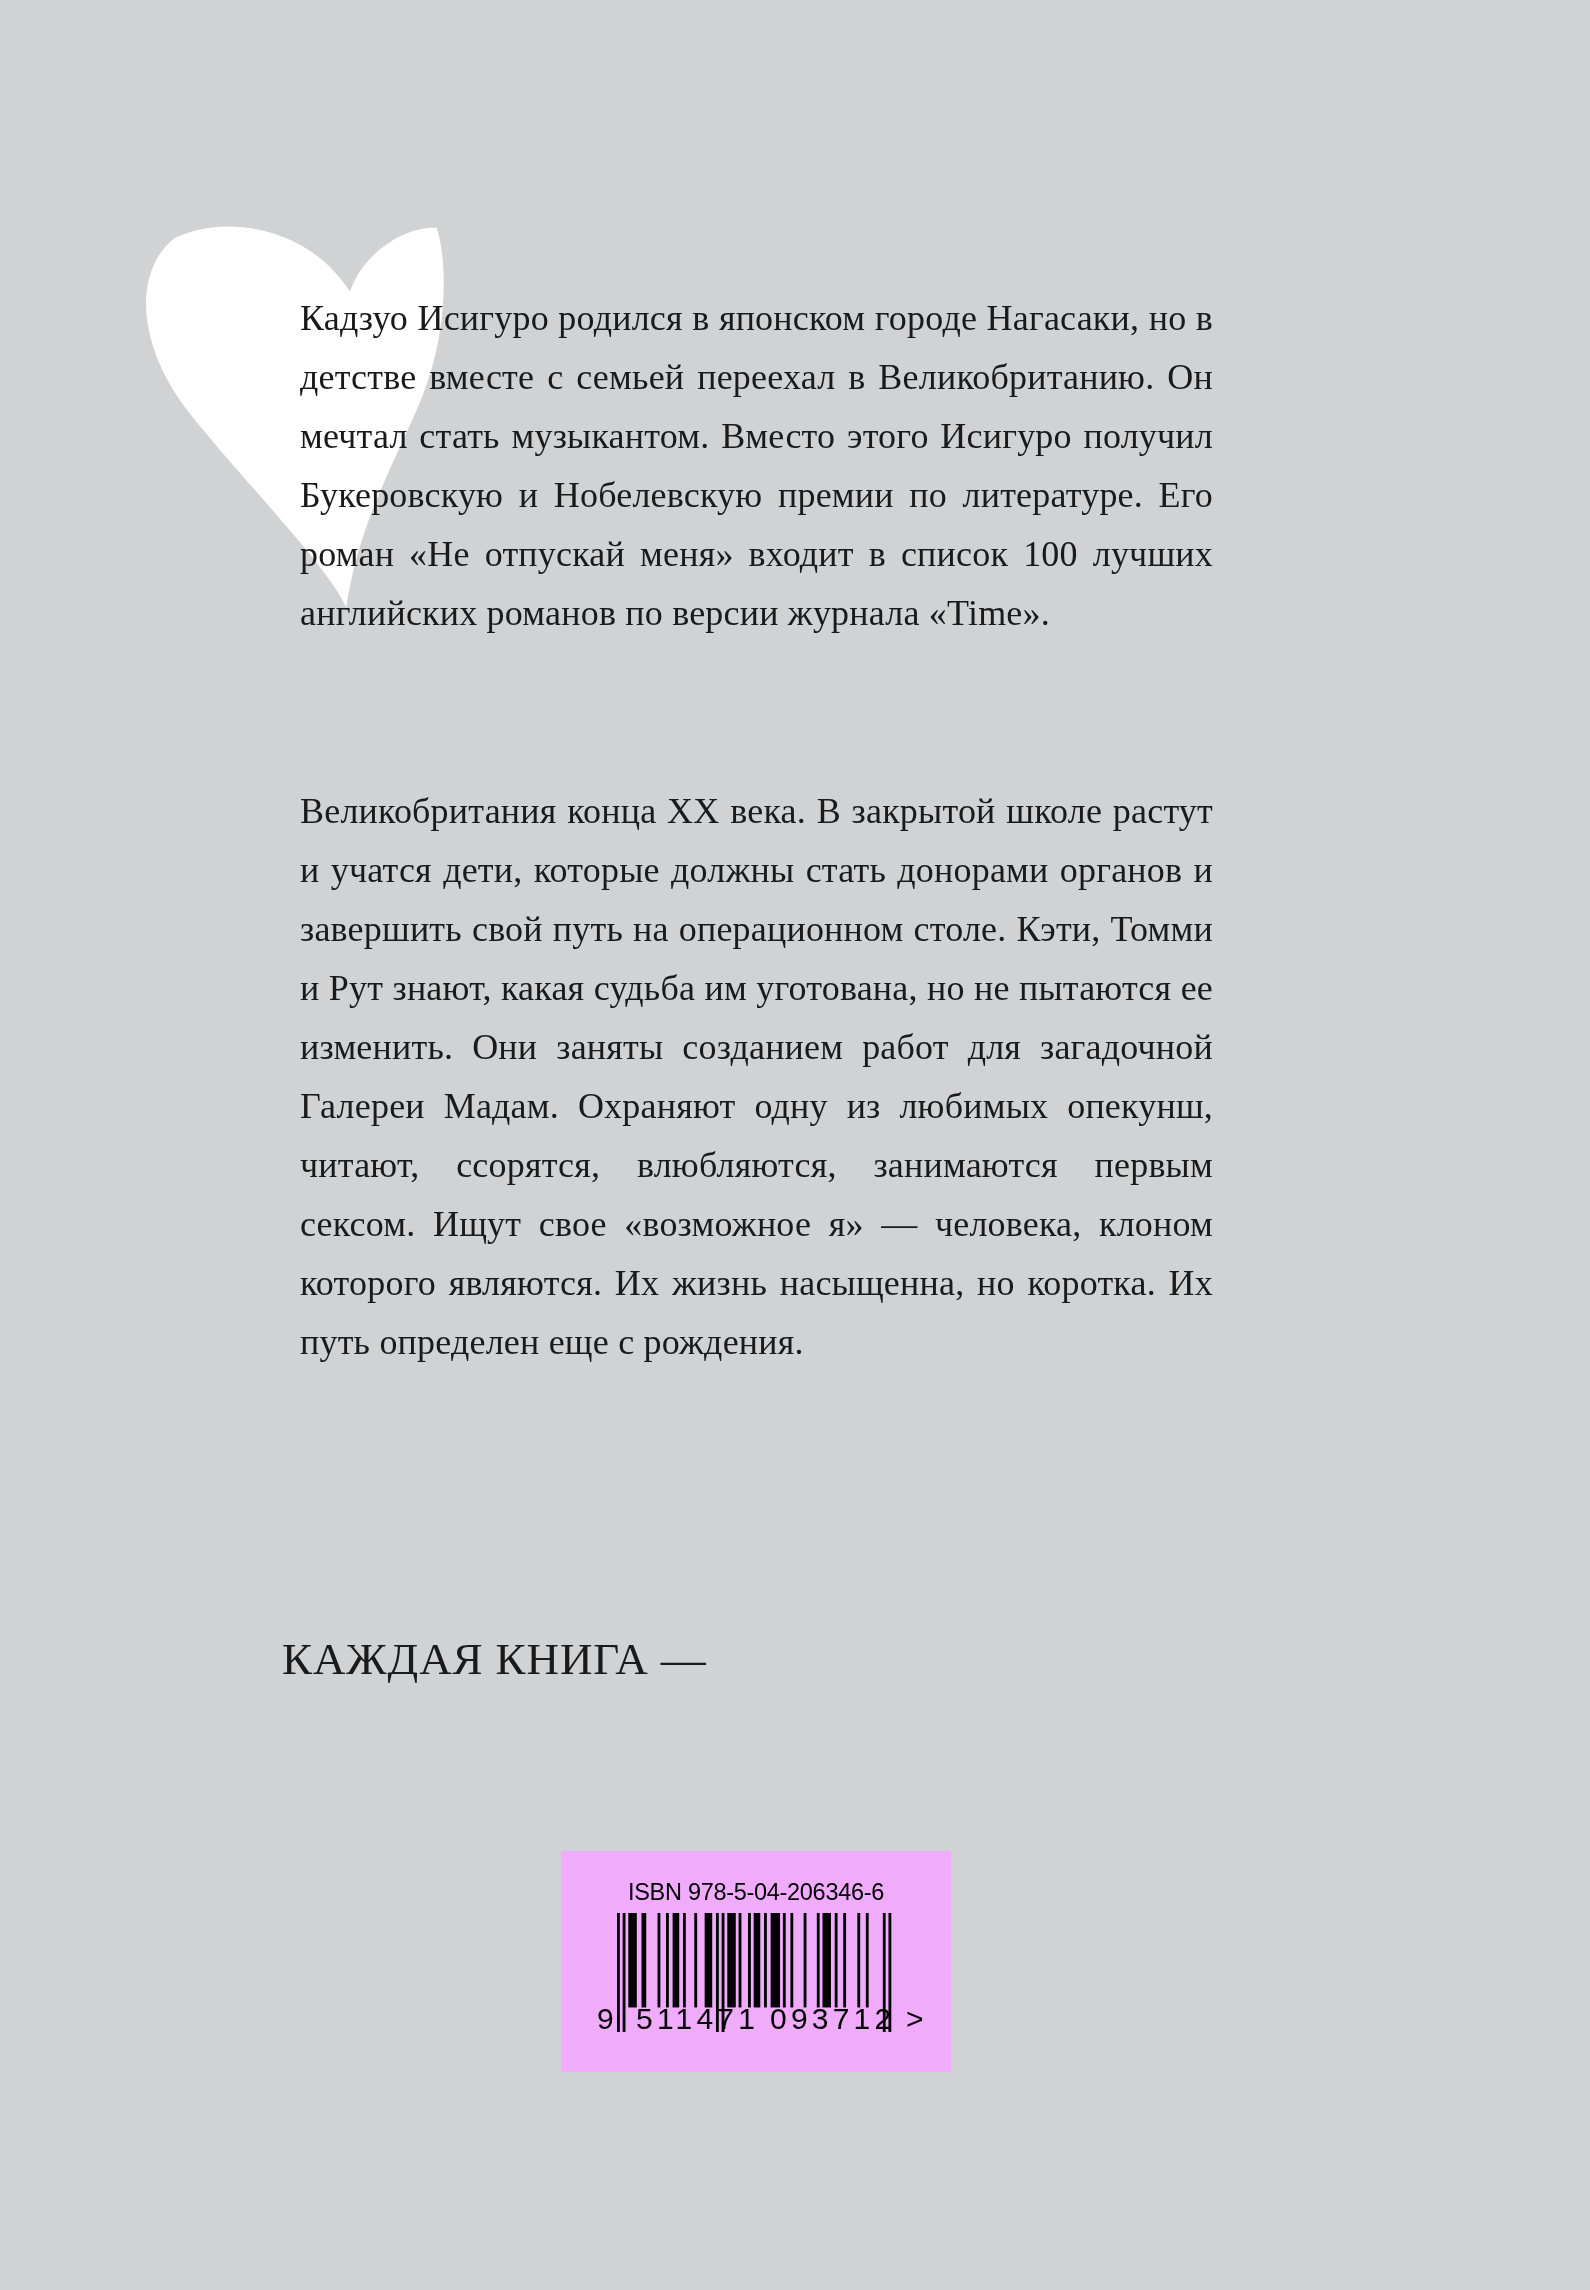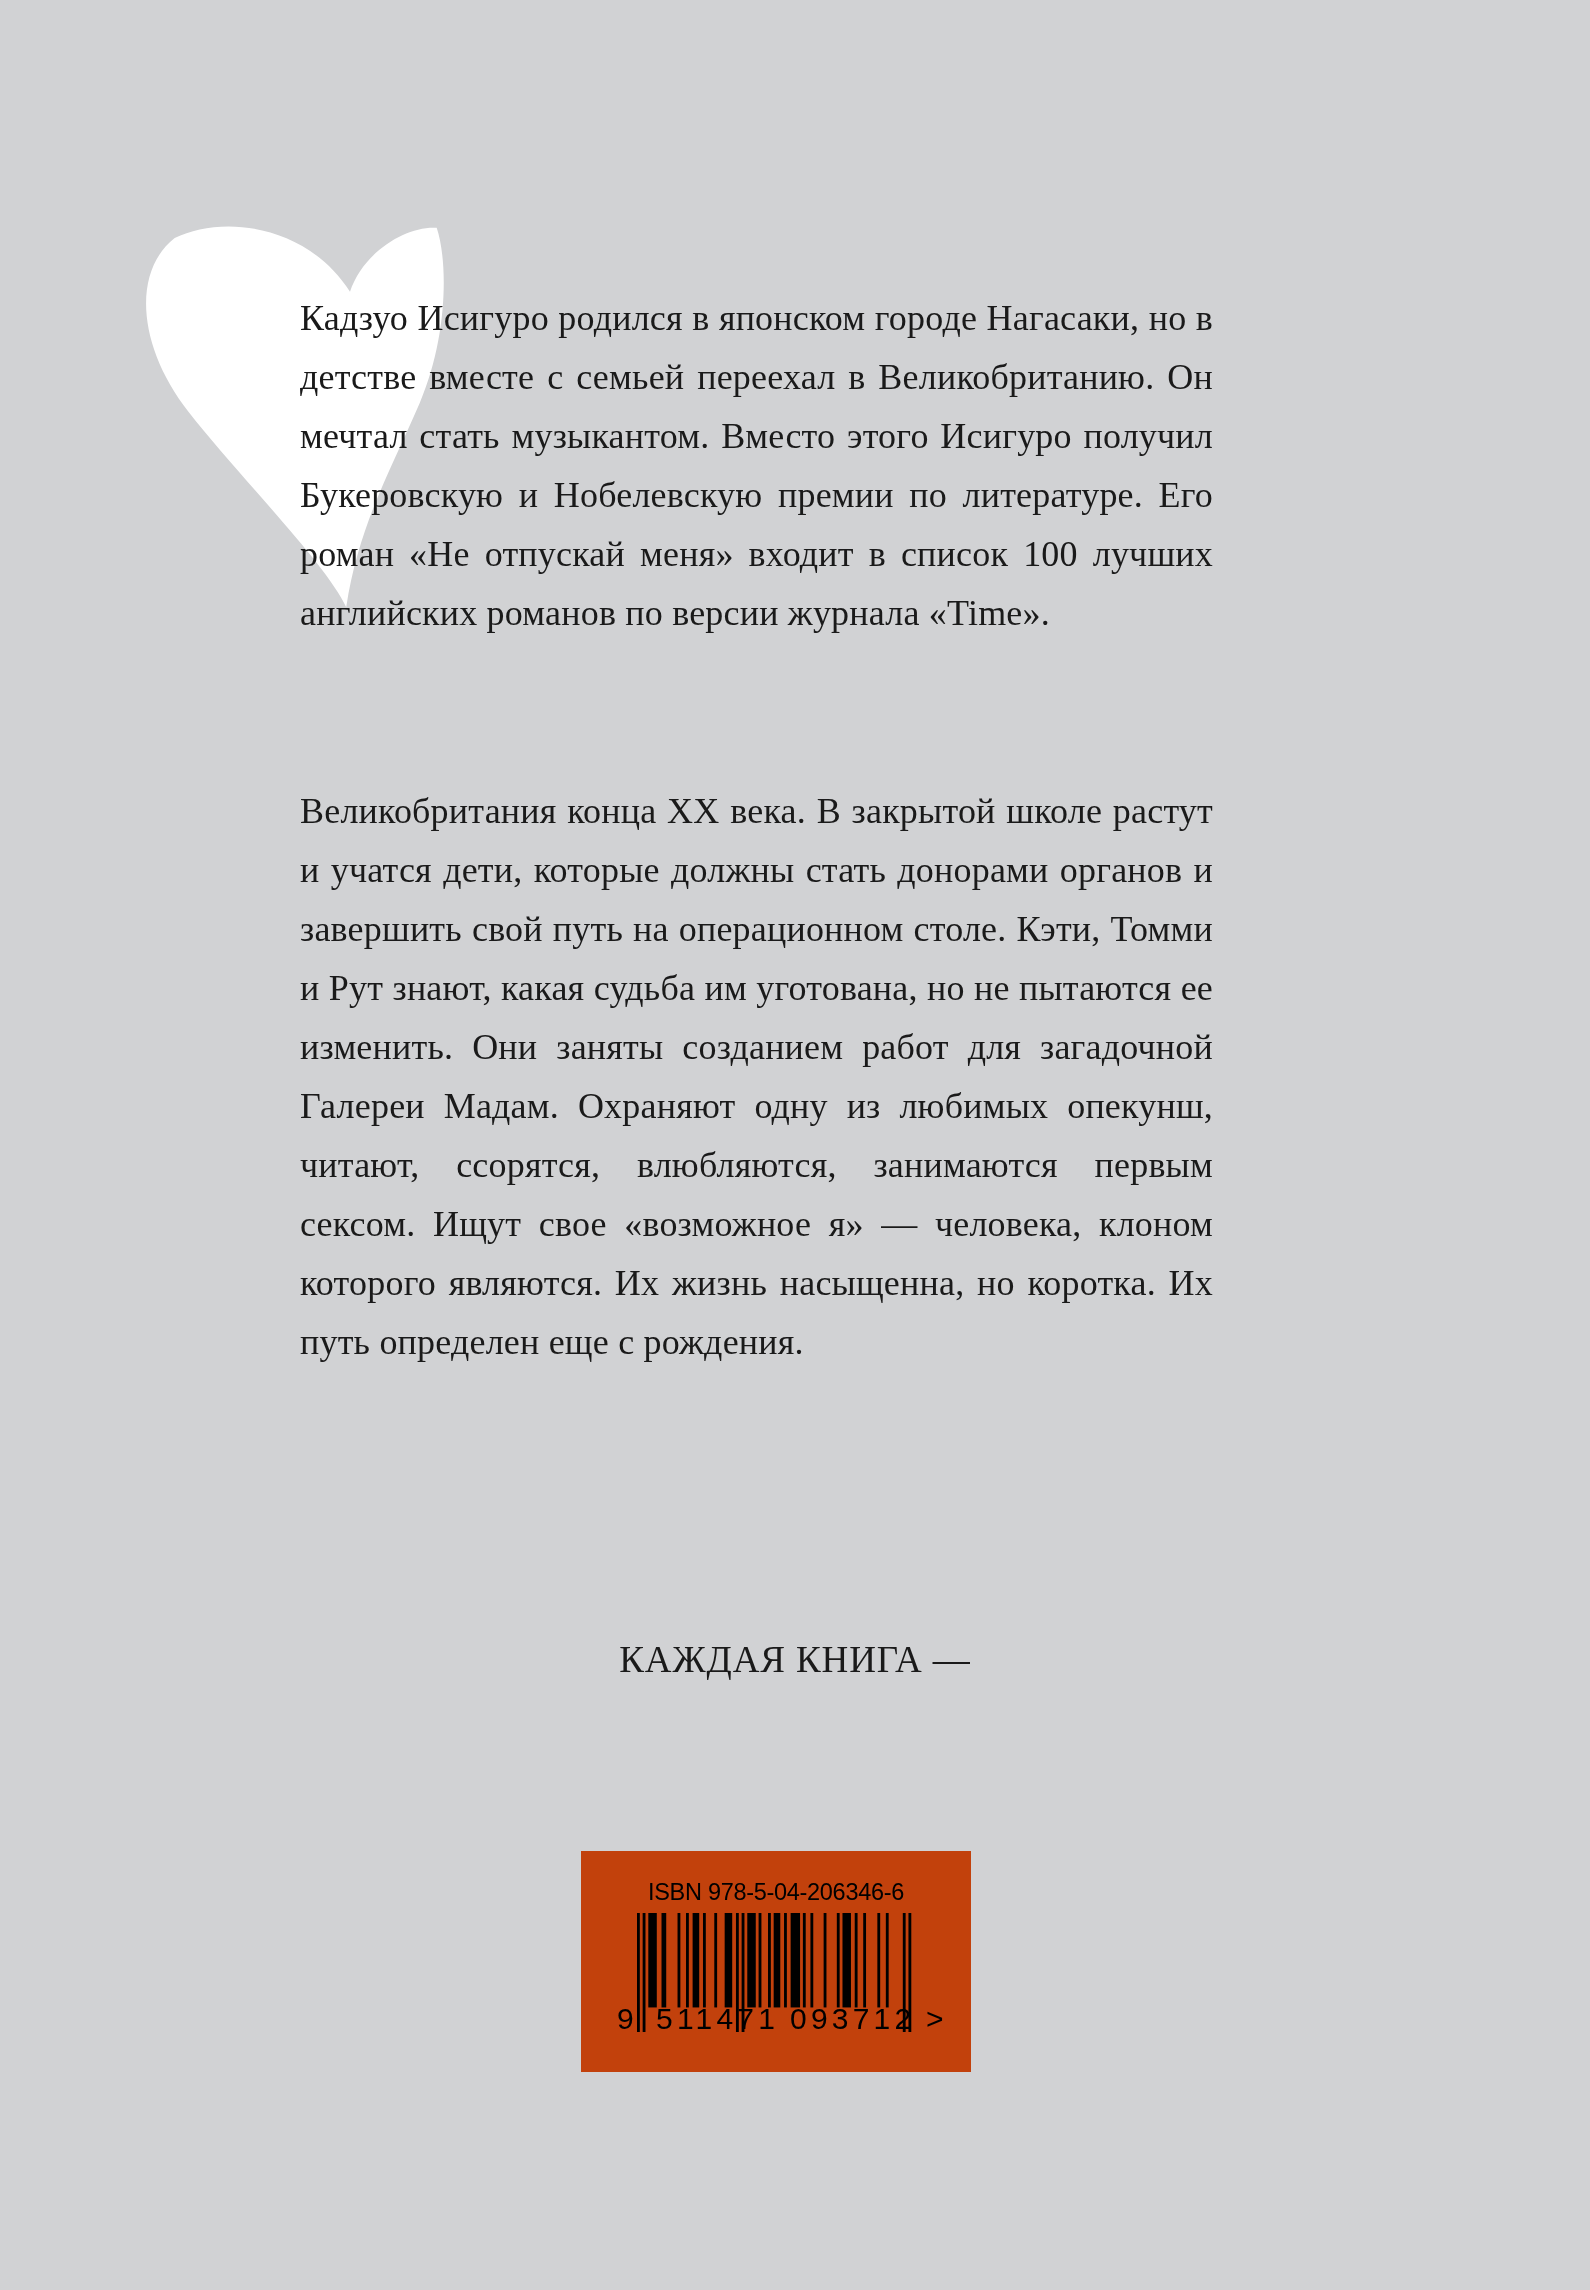--- a/index.html
+++ b/index.html
@@ -27,32 +27,31 @@
     text-align-last: left;
     letter-spacing: 0.2px;
   }
   .text-block p { margin: 16px; }
   .bio { top: 273px; }
   .synopsis { top: 766px; }
   .slogan {
     position: absolute;
     left: 282px; width: 1026px;
     top: 1632px;
-    text-align: center;
-    font-size: 37px;
+    font-size: 45px;
     line-height: 55px;
     letter-spacing: 0.9px;
     text-transform: uppercase;
   }
   .slogan span { display: block; }
   .barcode-box {
     position: absolute;
-    left: 581px; top: 1851px;
+    left: 561px; top: 1851px;
     width: 390px; height: 221px;
-    background: #c2410c;
+    background: #f0abfc;
   }
   .isbn-label {
     position: absolute;
     left: 0; right: 0; top: 28px;
     text-align: center;
     font-family: "Liberation Sans", "DejaVu Sans", sans-serif;
     font-size: 23.5px;
     color: #000;
     letter-spacing: -0.3px;
   }

